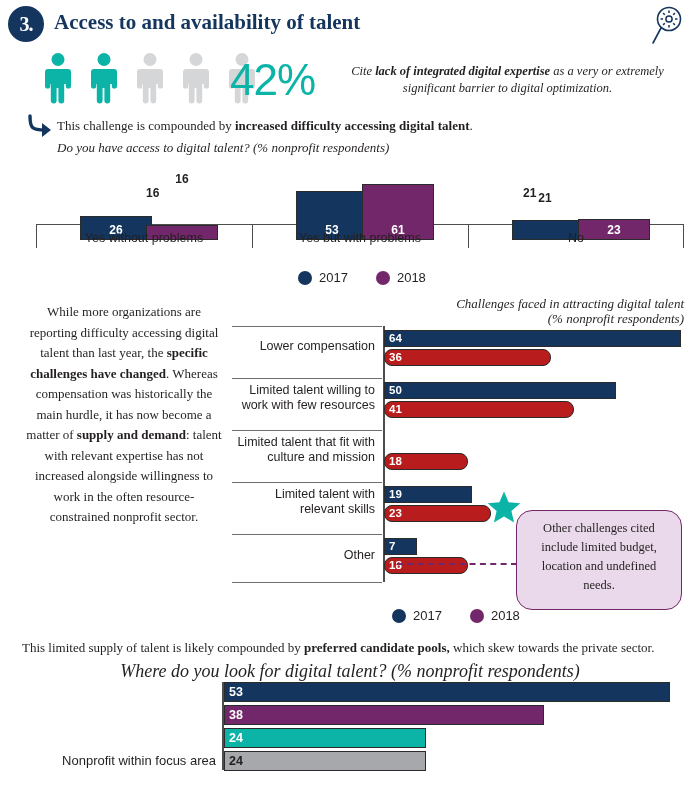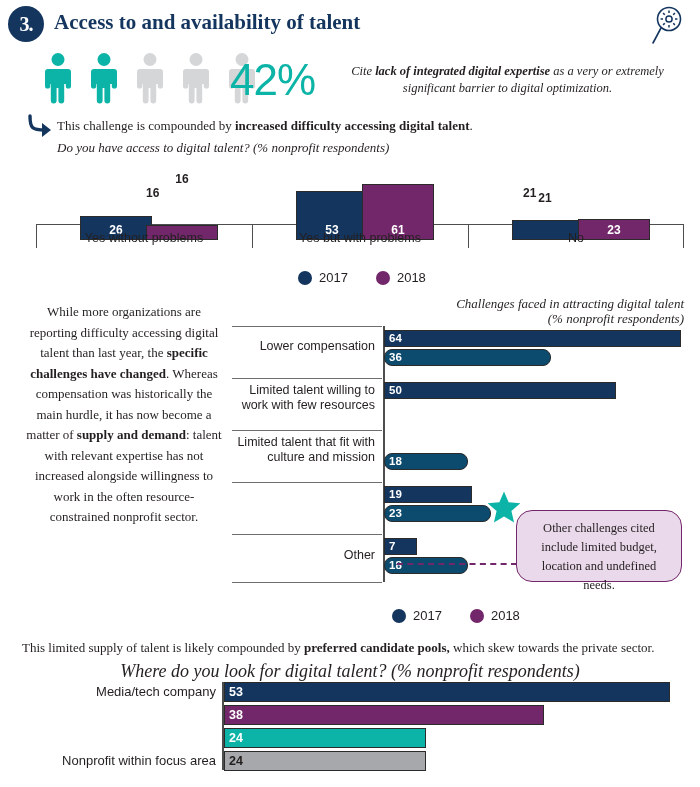--- a/index.html
+++ b/index.html
@@ -93,26 +93,26 @@
     font-family:"Liberation Serif",serif;font-style:italic;font-size:13px;line-height:15px;color:#231f20;
   }
   #chart2 .vaxis{position:absolute;left:151px;top:30px;width:1.6px;height:256px;background:#4d4d4d;}
   #chart2 .row{position:absolute;left:0;width:452px;height:50px;}
   #chart2 .rowline{position:absolute;left:0;top:0;width:150px;height:1.2px;background:#6e6e6e;}
   #chart2 .rlabel{
     position:absolute;left:0;width:143px;text-align:right;font-size:12.5px;line-height:15px;color:#231f20;
   }
   #chart2 .hbar{position:absolute;left:152px;height:17px;box-sizing:border-box;border:1px solid #2b2b2b;}
   #chart2 .hbar.b2017{background:#14355e;top:4px;}
-  #chart2 .hbar.b2018{background:#0c4a6e;top:23px;border-radius:8px;}
+  #chart2 .hbar.b2018{background:#b91c1c;top:23px;border-radius:8px;}
   #chart2 .hval{position:absolute;left:4px;top:1px;color:#ffffff;font-size:11.5px;font-weight:bold;}
   #star{position:absolute;left:486px;top:490px;width:36px;height:36px;}
   #dashline{position:absolute;left:397px;top:563px;width:120px;height:0;border-top:2px dashed #73276b;}
   #callout{
-    position:absolute;left:516px;top:510px;width:166px;height:72px;
+    position:absolute;left:516px;top:510px;width:166px;height:100px;
     border:1.6px solid #73276b;border-radius:16px;background:#ead9ea;
     font-family:"Liberation Serif",serif;font-size:12.5px;line-height:19px;
     text-align:center;color:#231f20;padding:8px 10px;box-sizing:border-box;
   }
 
   
   #bot-line{
     position:absolute;left:22px;top:640px;width:660px;
     font-family:"Liberation Serif",serif;font-size:13px;color:#231f20;white-space:nowrap;
   }
@@ -277,32 +277,36 @@
       <span class="hval">36</span>
     </div>
   </div>
 
   <div class="row" style="top:82px">
     <div class="rowline"></div>
     <div class="rlabel" style="top:5px">Limited talent willing to work with few resources</div>
     <div class="hbar b2017" style="width:232px">
       <span class="hval">50</span>
     </div>
+    <div class="hbar b2018" style="width:190px">
+      <span class="hval">41</span>
+    </div>
   </div>
 
   <div class="row" style="top:134px">
     <div class="rowline"></div>
     <div class="rlabel" style="top:5px">Limited talent that fit with culture and mission</div>
     <div class="hbar b2018" style="width:84px">
       <span class="hval">18</span>
     </div>
   </div>
 
   <div class="row" style="top:186px">
     <div class="rowline"></div>
+    <div class="rlabel" style="top:5px">Limited talent with relevant skills</div>
     <div class="hbar b2017" style="width:88px">
       <span class="hval">19</span>
     </div>
     <div class="hbar b2018" style="width:107px">
       <span class="hval">23</span>
     </div>
   </div>
 
   <div class="row" style="top:238px">
     <div class="rowline"></div>
@@ -333,21 +337,20 @@
   <span>2018</span>
 </div>
 
 <div id="bot-line"><span>This limited supply of talent is likely compounded by  </span><b>preferred candidate pools,</b><span> which skew towards the private sector.</span></div>
 <div id="q2">Where do you look for digital talent?  (% nonprofit respondents)</div>
 
 <div id="chart3">
   <div class="vaxis"></div>
 
   <div class="row" style="top:0px">
-    <div class="rlabel">Media/tech company</div>
     <div class="hbar" style="width:446px;background:#14355e">
       <span class="hval" style="color:#ffffff">53</span>
     </div>
   </div>
 
   <div class="row" style="top:23px">
     <div class="hbar" style="width:320px;background:#73276b">
       <span class="hval" style="color:#ffffff">38</span>
     </div>
   </div>

